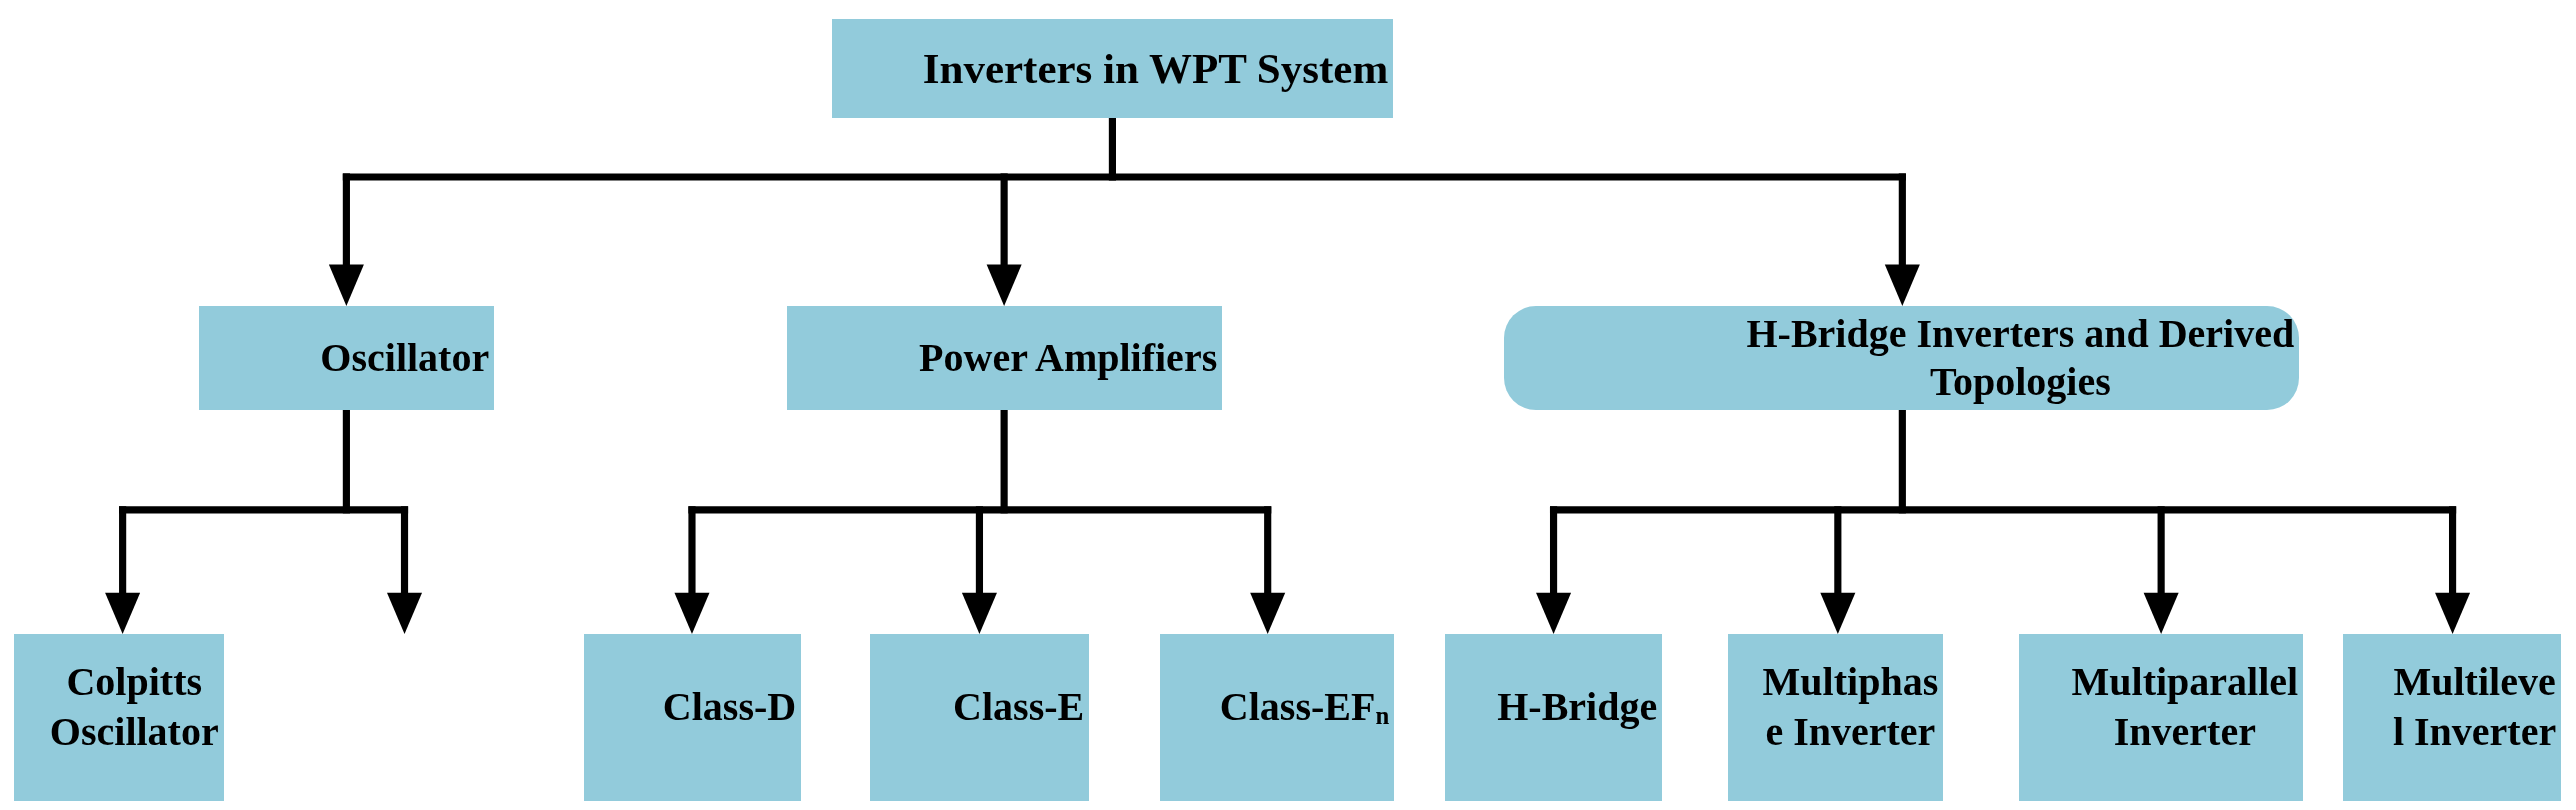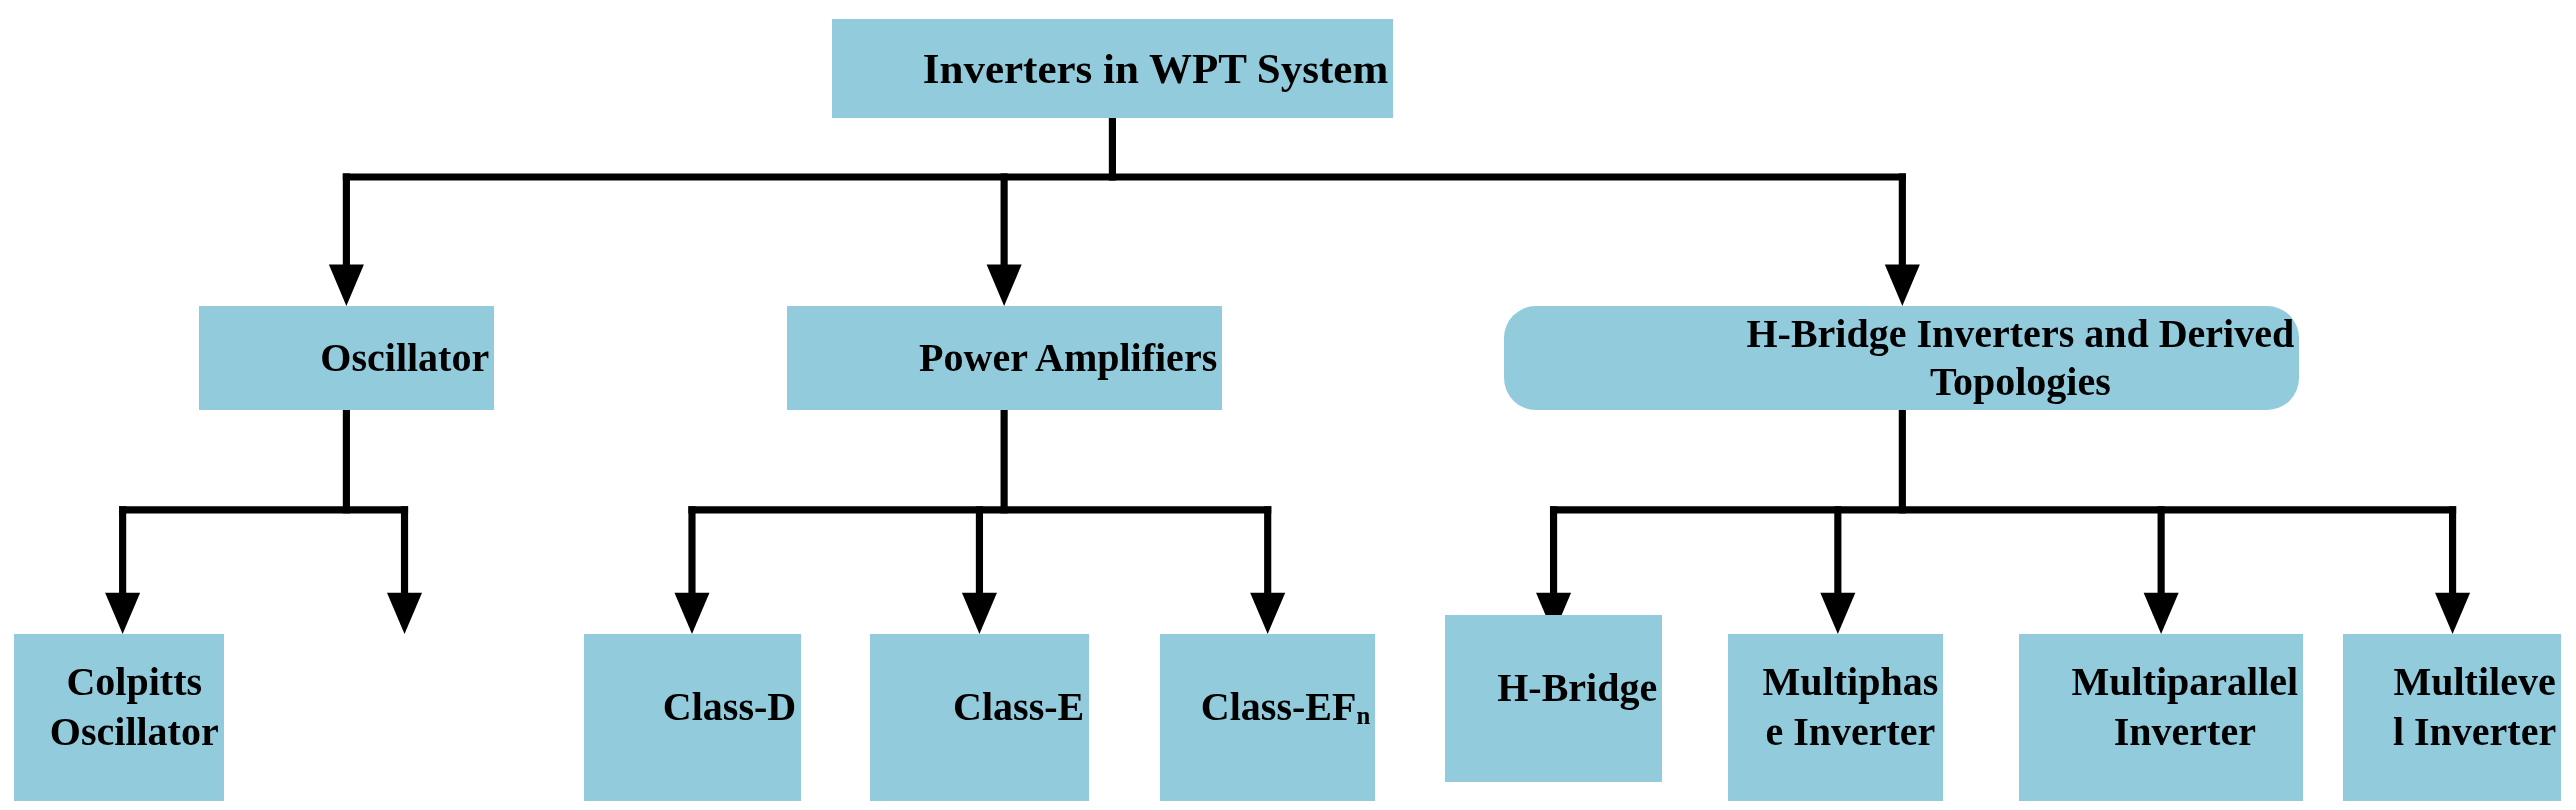--- a/index.html
+++ b/index.html
@@ -109,24 +109,24 @@
   <div class="box lvl3" style="left:13.5px; top:634px; width:210px; height:167px;">
     <span>Colpitts
 Oscillator</span>
   </div>
   <div class="box lvl3" style="left:584px; top:634px; width:217px; height:167px;">
     <span>Class-D</span>
   </div>
   <div class="box lvl3" style="left:870px; top:634px; width:219px; height:167px;">
     <span>Class-E</span>
   </div>
-  <div class="box lvl3" style="left:1160px; top:634px; width:215px; height:167px;">
+  <div class="box lvl3" style="left:1160px; top:634px; width:234px; height:167px;">
     <span><span>Class-EF</span><sub>n</sub></span>
   </div>
-  <div class="box lvl3" style="left:1445px; top:615px; width:217px; height:167px;">
+  <div class="box lvl3" style="left:1445px; top:634px; width:217px; height:167px;">
     <span>H-Bridge</span>
   </div>
   <div class="box lvl3" style="left:1728px; top:634px; width:215px; height:167px;">
     <span>Multiphas
 e Inverter</span>
   </div>
   <div class="box lvl3" style="left:2343px; top:634px; width:218px; height:167px;">
     <span>Multileve
 l Inverter</span>
   </div>

